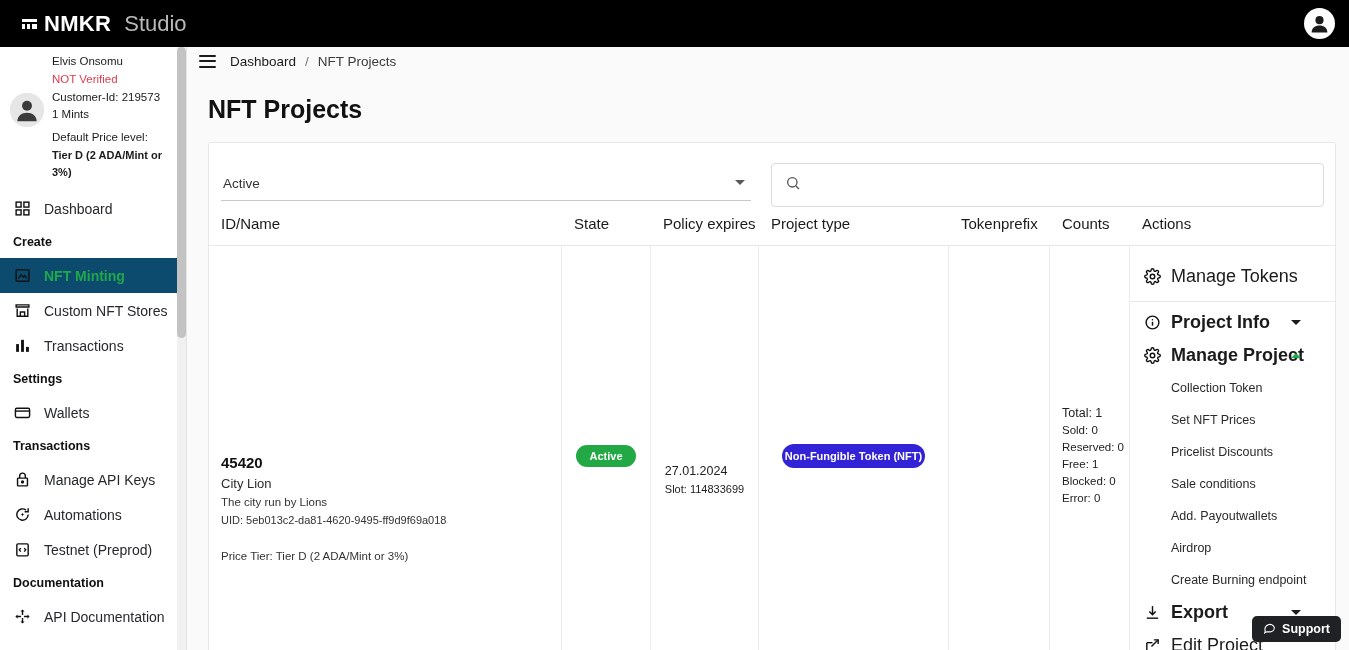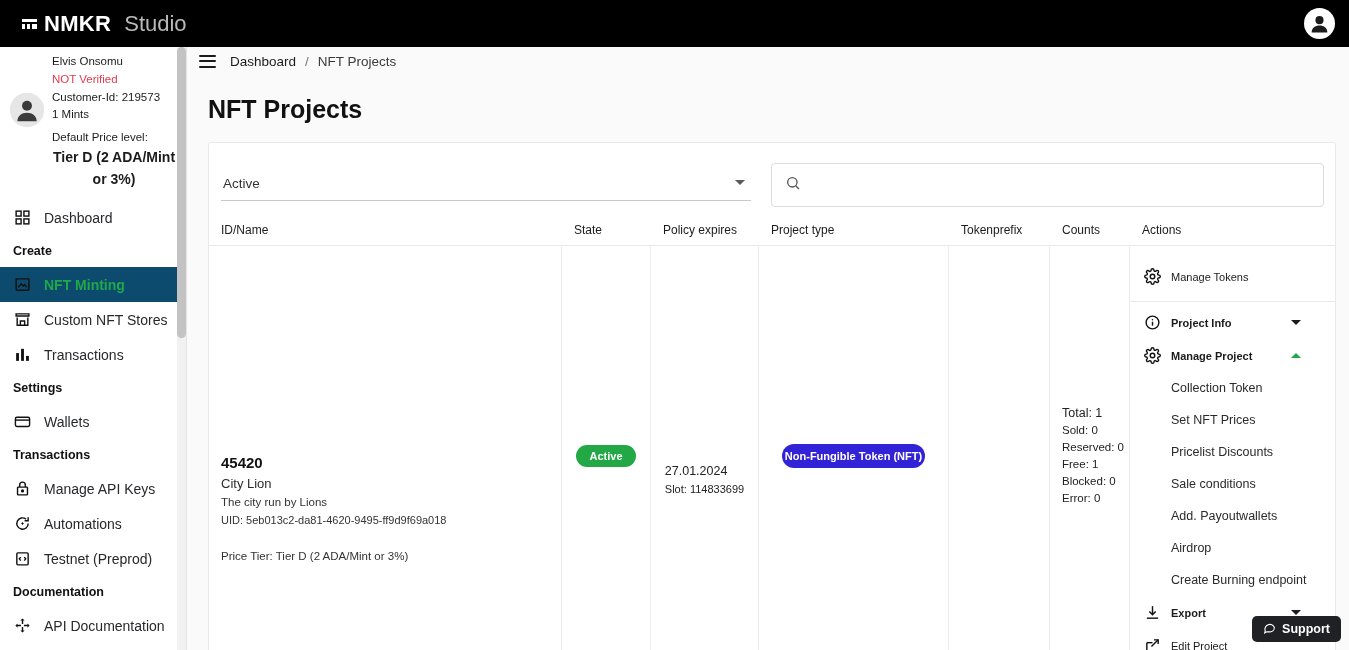--- a/index.html
+++ b/index.html
@@ -61,21 +61,21 @@
   .profile-avatar {
     width: 34px; height: 34px; border-radius: 50%;
     background: #e6e6e6; margin-top: 42px; flex: none;
     display: flex; align-items: center; justify-content: center;
   }
   .profile-lines { padding-top: 2px; line-height: 1.55; }
   .pl { font-size: 11.5px; color: #1b1b1b; }
   .pl.name { font-size: 11.5px; color: #1b1b1b; }
   .pl.notver { color: #e23b4e; }
   .pl.label { margin-top: 5px; }
-  .pl.tier { font-weight: bold; font-size: 14px; text-align: center; }
+  .pl.tier { font-weight: bold; font-size: 11px; }
 
   .nav-section {
     font-size: 12.5px; font-weight: bold; color: #111;
     padding: 9px 0 9px 13px;
   }
   .nav-item {
     display: flex; align-items: center; gap: 12px;
     height: 35px; padding-left: 13px;
     font-size: 14px; color: #26282b; cursor: pointer;
   }
@@ -138,22 +138,22 @@
     background: #fff;
   }
   .searchbox input {
     border: none; outline: none; font-size: 13.5px;
     margin-left: 10px; width: 480px;
     font-family: "Liberation Sans", sans-serif; color: #333;
   }
 
   
   .thead {
-    display: flex; align-items: center;
-    height: 30px; font-size: 12px; color: #1b1b1b;
+    display: flex; align-items: flex-start;
+    height: 30px; font-size: 15px; color: #1b1b1b;
     padding-left: 12px;
   }
   .th { flex: none; }
   .th.c1 { width: 353px; }
   .th.c2 { width: 89px; }
   .th.c3 { width: 108px; }
   .th.c4 { width: 190px; }
   .th.c5 { width: 101px; }
   .th.c6 { width: 80px; }
   .th.c7 { width: 100px; }
@@ -193,21 +193,21 @@
   .counts .total { font-size: 12.5px; }
 
   
   .actions { padding: 14px 0 0 0; }
   .act-row {
     display: flex; align-items: center; gap: 10px;
     height: 33px; padding-left: 13px; cursor: pointer;
     position: relative;
   }
   .act-row .ico { width: 18px; height: 18px; flex: none; display: flex; align-items: center; justify-content: center; }
-  .act-label { font-size: 11px; color: #1b1b1b; }
+  .act-label { font-size: 18px; color: #1b1b1b; }
   .act-label.bold { font-weight: bold; }
   .act-sub {
     font-size: 12.5px; color: #2a2a2a;
     padding-left: 41px; height: 32px; display: flex; align-items: center;
     cursor: pointer;
   }
   .act-divider { height: 1px; background: #e8e8e8; margin: 8px 0 4px 0; }
   .chev {
     position: absolute; right: 34px; width: 0; height: 0;
     border-left: 5px solid transparent; border-right: 5px solid transparent;

